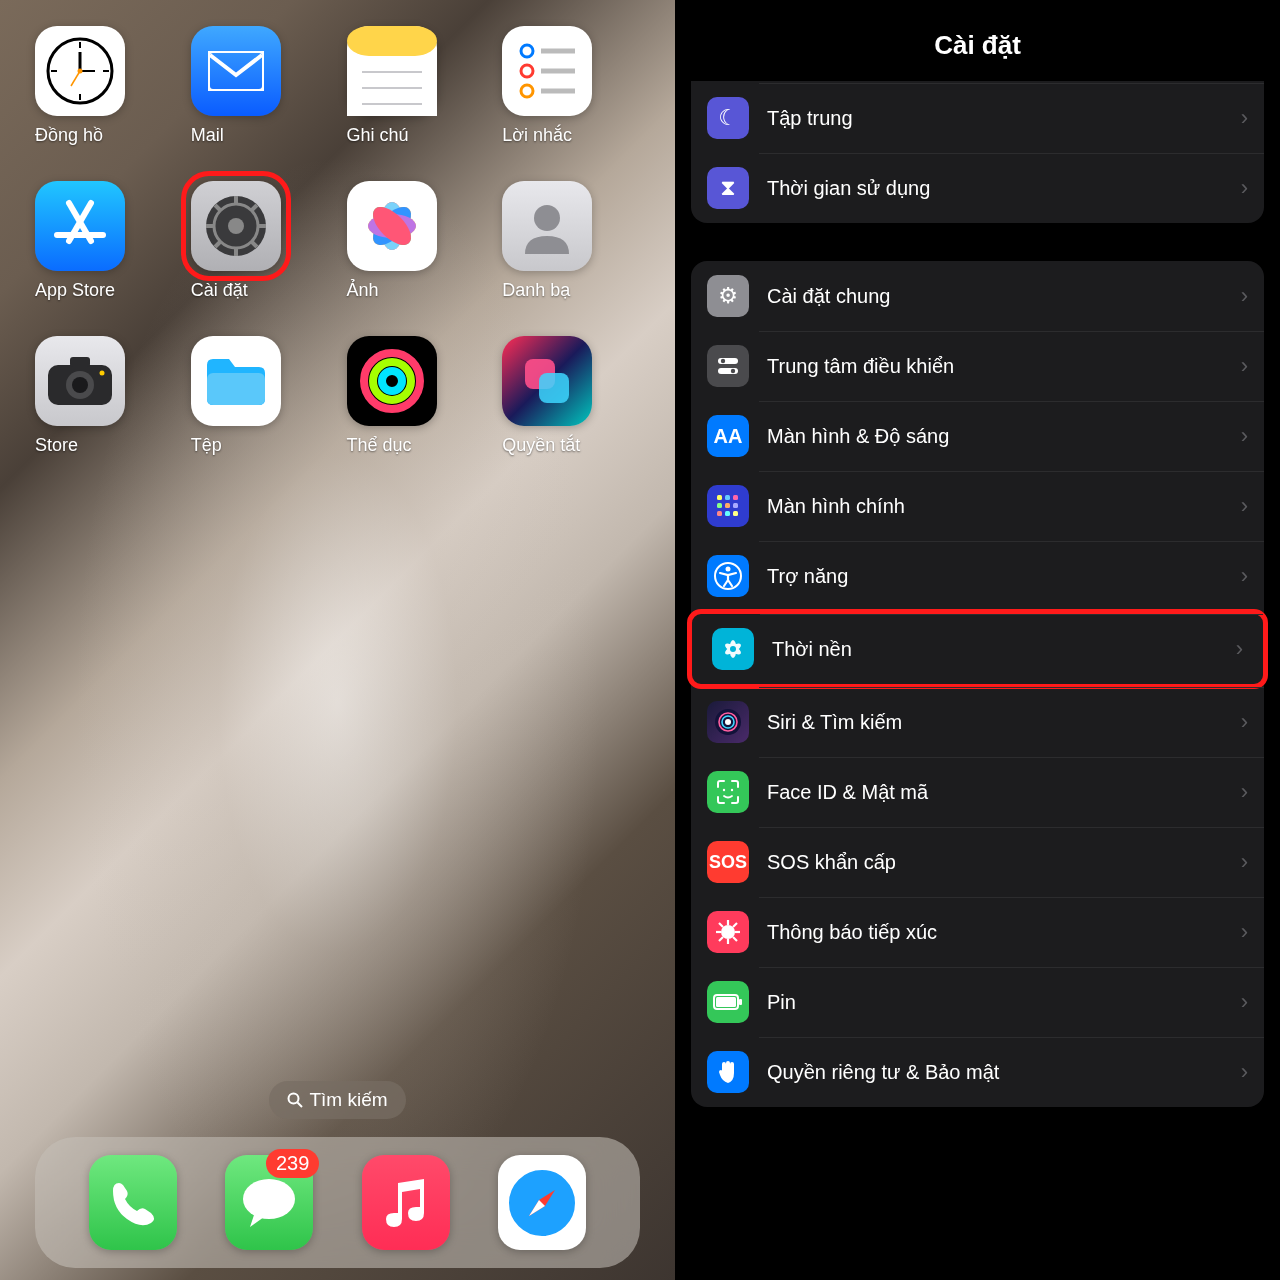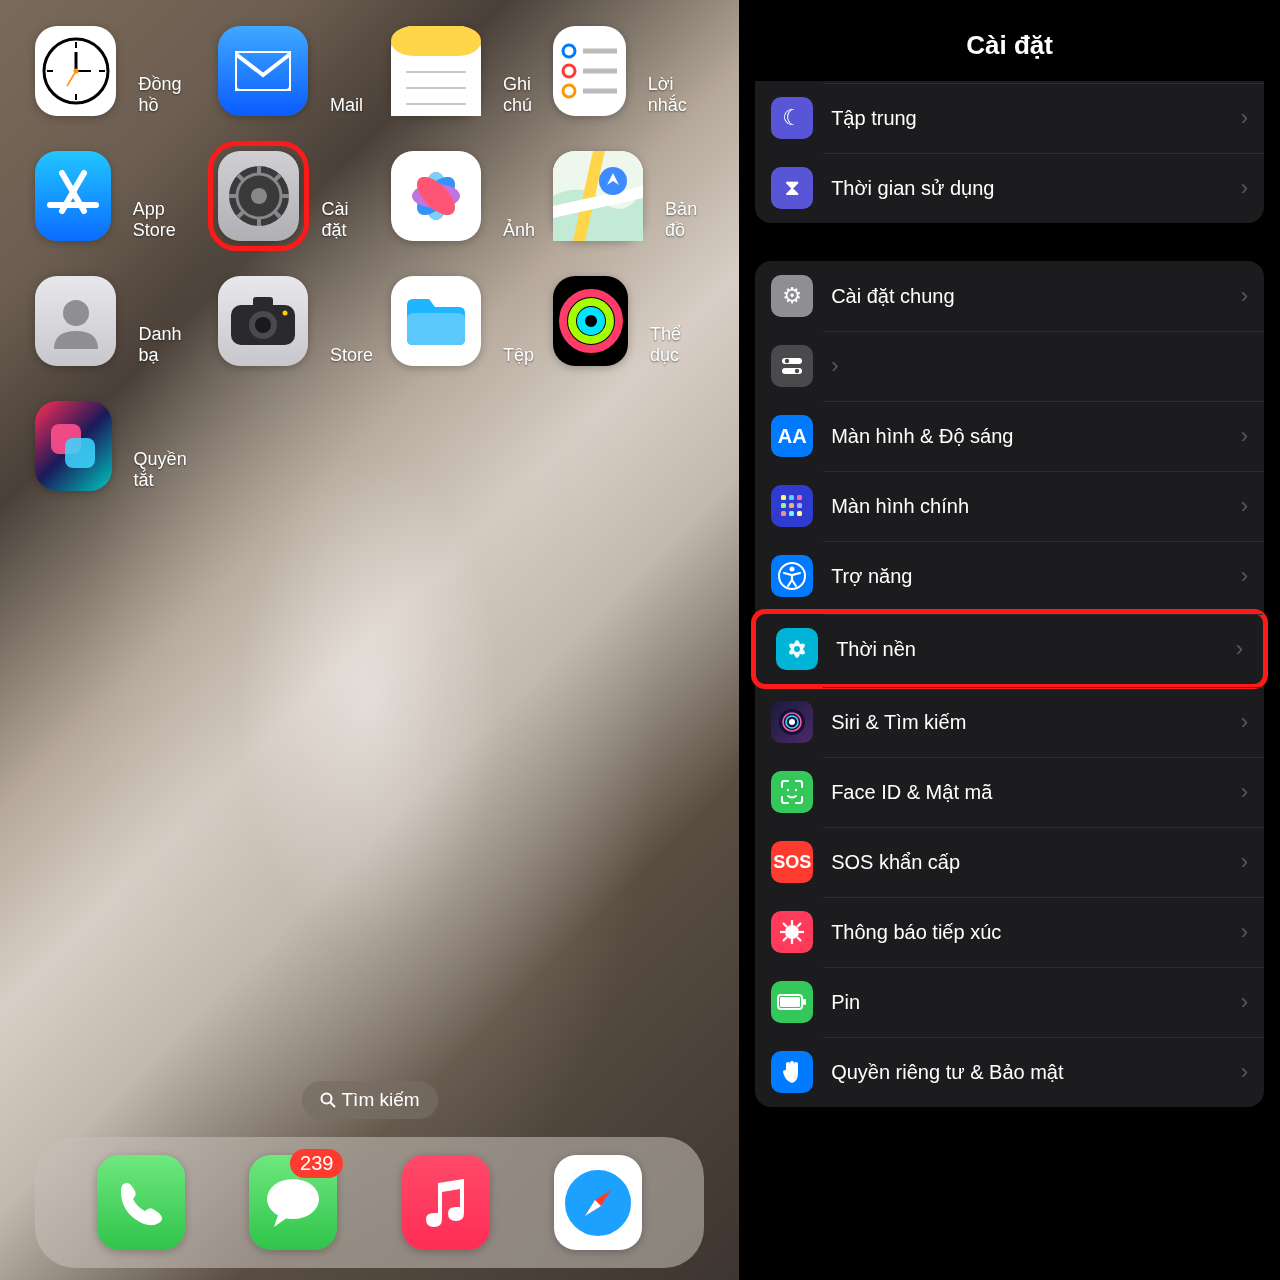--- a/index.html
+++ b/index.html
@@ -28,23 +28,23 @@
 }
 .app-grid {
   display: grid;
   grid-template-columns: repeat(4, 1fr);
   gap: 35px 18px;
   position: relative;
   z-index: 2;
 }
 .app-item {
   display: flex;
-  flex-direction: row;
-  align-items: flex-end;
-  gap: 22px;
+  flex-direction: column;
+  align-items: flex-start;
+  gap: 9px;
   cursor: pointer;
 }
 .app-icon {
   width: 90px;
   height: 90px;
   border-radius: 22px;
   display: flex;
   align-items: center;
   justify-content: center;
   box-shadow: 0 2px 8px rgba(0,0,0,0.25);
@@ -319,33 +319,20 @@
               <ellipse rx="12" ry="24" fill="#5ac8fa" transform="rotate(180)"></ellipse>
               <ellipse rx="12" ry="24" fill="#007aff" transform="rotate(225)"></ellipse>
               <ellipse rx="12" ry="24" fill="#af52de" transform="rotate(270)"></ellipse>
               <ellipse rx="12" ry="24" fill="#ff2d55" transform="rotate(315)"></ellipse>
             </g>
           </svg>
       </div>
       <span class="app-label">Ảnh</span>
     </div>
 
-    <div class="app-item">
-      <div class="app-icon maps-icon">
-        <svg width="90" height="90" viewBox="0 0 90 90">
-            <rect width="90" height="90" rx="22" fill="#eef7ec"></rect>
-            <path d="M0 45 Q30 30 50 50 T90 40 V90 H0 Z" fill="#c3ead4"></path>
-            <path d="M20 90 L40 0 L52 0 L32 90 Z" fill="#ffd54a"></path>
-            <path d="M0 55 L90 35 L90 47 L0 67 Z" fill="#fff"></path>
-            <circle cx="60" cy="30" r="14" fill="#3d8bff"></circle>
-            <path d="M60 22 L66 34 L60 30 L54 34 Z" fill="#fff"></path>
-          </svg>
-      </div>
-      <span class="app-label">Bản đồ</span>
-    </div>
 
     <div class="app-item">
       <div class="app-icon contacts-icon">
         <svg width="60" height="60" viewBox="0 0 60 60">
             <circle cx="30" cy="22" r="13" fill="#8e8e93"></circle>
             <path d="M8 58 Q8 40 30 40 Q52 40 52 58 Z" fill="#8e8e93"></path>
           </svg>
       </div>
       <span class="app-label">Danh bạ</span>
     </div>
@@ -469,20 +456,21 @@
       </div>
       <div class="settings-row">
         <div class="row-icon ic-control">
           <svg width="24" height="20" viewBox="0 0 24 20">
               <rect x="2" y="2" width="20" height="6" rx="3" fill="#fff"></rect>
               <circle cx="7" cy="5" r="2.2" fill="#4a4a4d"></circle>
               <rect x="2" y="12" width="20" height="6" rx="3" fill="#fff"></rect>
               <circle cx="17" cy="15" r="2.2" fill="#4a4a4d"></circle>
             </svg>
         </div>
+        <div class="row-label">Trung tâm điều khiển</div>
         <div class="chevron">›</div>
       </div>
       <div class="settings-row">
         <div class="row-icon ic-display" style="font-size:20px;font-weight:700">AA</div>
         <div class="row-label">Màn hình &amp; Độ sáng</div>
         <div class="chevron">›</div>
       </div>
       <div class="settings-row">
         <div class="row-icon ic-home">
           <svg width="26" height="26" viewBox="0 0 26 26">

